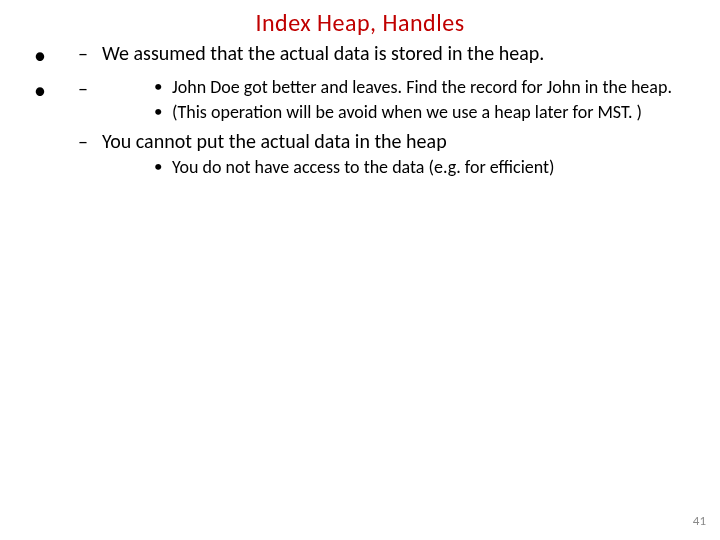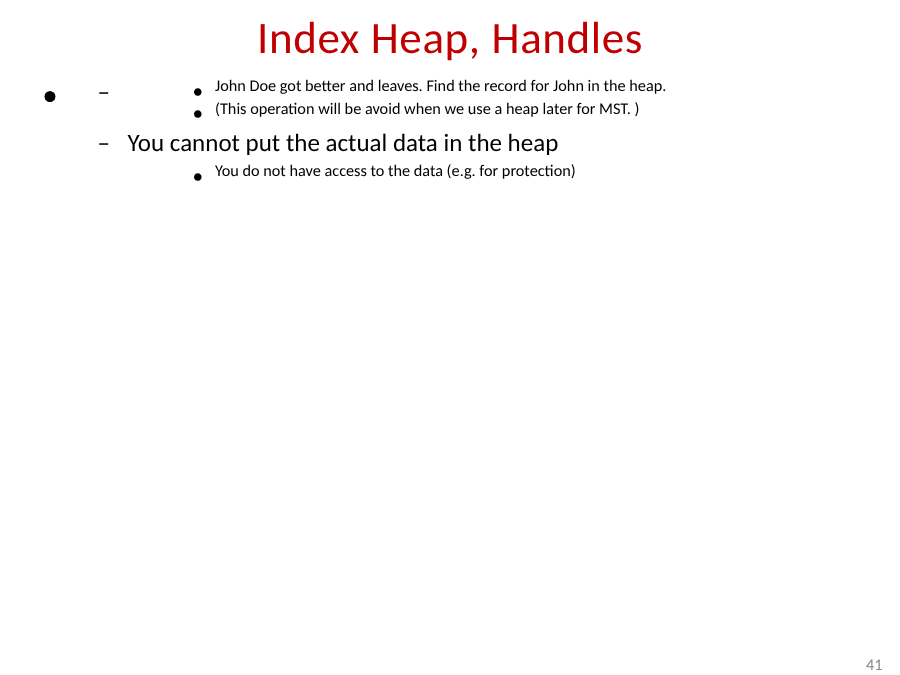--- a/index.html
+++ b/index.html
@@ -15,21 +15,21 @@
   }
   .slide {
     width: 720px;
     height: 540px;
     position: relative;
     box-sizing: border-box;
     padding: 8px 30px 0 30px;
   }
   .title {
     color: #c00000;
-    font-size: 36px;
+    font-size: 24px;
     font-weight: 400;
     text-align: center;
     margin: 0 0 4px 0;
     letter-spacing: 0.5px;
   }
   ul.level1 {
     list-style: none;
     margin: 0;
     padding: 0;
   }
@@ -65,70 +65,73 @@
     left: 24px;
     top: 0;
     font-size: 20px;
   }
   ul.level3 {
     list-style: none;
     margin: 2px 0 6px 0;
     padding: 0;
   }
   ul.level3 > li {
-    font-size: 13px;
+    font-size: 18px;
     margin: 0 0 2px 0;
     padding-left: 70px;
     position: relative;
     line-height: 1.25;
   }
   ul.level3 > li::before {
     content: "•";
     position: absolute;
     left: 52px;
     top: 0;
     font-size: 17px;
   }
   .pagenum {
     position: absolute;
     right: 14px;
-    bottom: 0;
+    bottom: 12px;
     font-size: 13px;
     color: #8a8a8a;
   }
 </style>
 </head>
 <body>
 
 <div class="slide">
   <h1 class="title">Index Heap, Handles</h1>
 
   <ul class="level1">
     <li>
       <ul class="level2">
+        <li>
+          <span>We assumed that the actual data is stored in the heap.</span>
+        </li>
       </ul>
     </li>
 
     <li>
       <ul class="level2">
         <li>
           <ul class="level3">
             <li>
               <span>John Doe got better and leaves. Find the record for John in the heap.</span>
             </li>
             <li>
               <span>(This operation will be avoid when we use a heap later for MST. )</span>
             </li>
           </ul>
         </li>
         <li>
           <span>You cannot put the actual data in the heap</span>
           <ul class="level3">
             <li>
-              <span>You do not have access to the data (e.g. for protection)</span>
+              <span>You do not have access to the data (e.g. for efficient)</span>
             </li>
           </ul>
         </li>
       </ul>
     </li>
   </ul>
 
   <div class="pagenum">41</div>
 </div>
 

